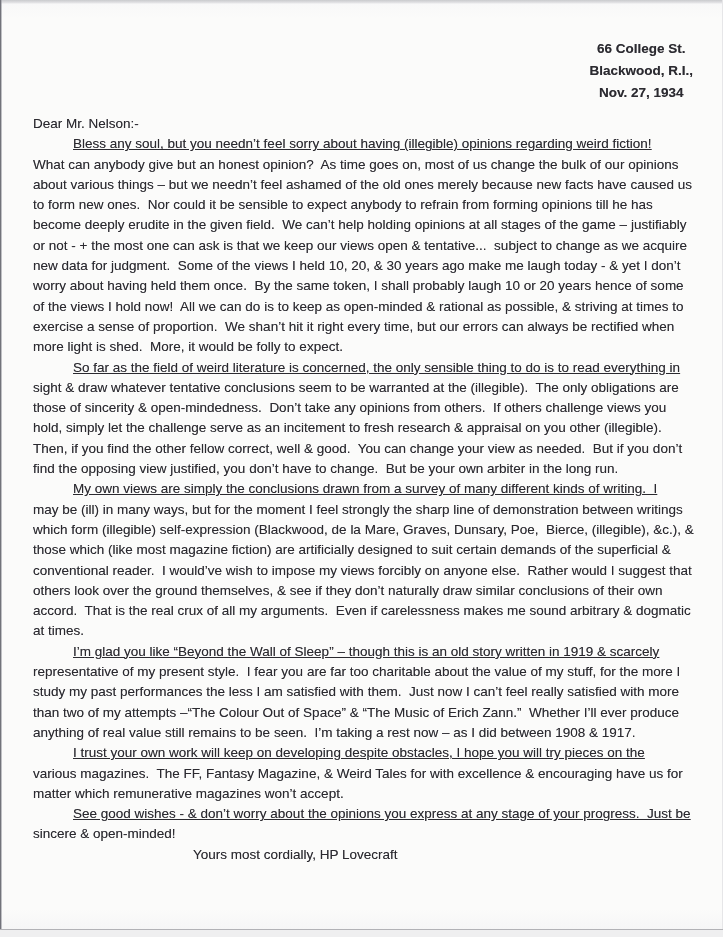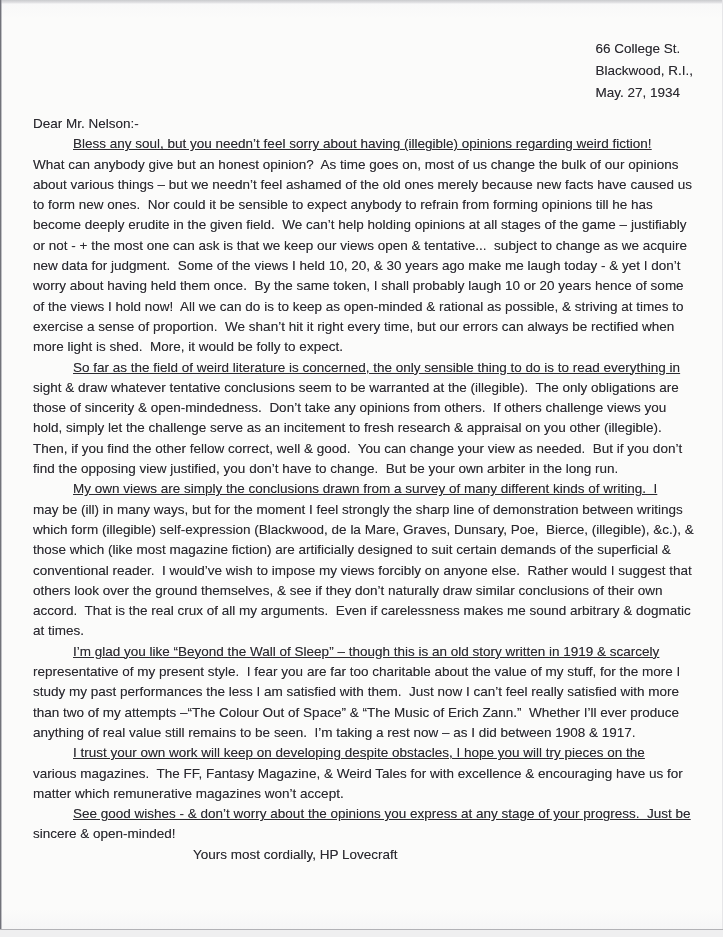--- a/index.html
+++ b/index.html
@@ -34,25 +34,26 @@
   }
   .edge-right {
     position: absolute; right: 0; top: 0; width: 1px; height: 937px;
     background: #e6e6e8;
   }
   
   .addr-block {
     position: absolute;
     top: 38px;
     right: 30px;
-    text-align: left;
+    text-align: center;
     font-size: 13.5px;
     line-height: 22px;
     color: #2b2a30;
     text-shadow: 0 0 0.5px rgba(43,42,48,0.45);
+    font-weight: bold;
   }
   
   .letter-body {
     position: absolute;
     left: 33px;
     top: 114px;
     width: 700px;
     font-size: 13.5px;
     line-height: 20.3px;
     color: #2b2a30;
@@ -72,21 +73,21 @@
 
 <div class="sheet">
   <div class="edge-top"></div>
   <div class="edge-left"></div>
   <div class="edge-right"></div>
   <div class="edge-bottom"></div>
 
   <div class="addr-block">
     <div>66 College St.</div>
     <div>Blackwood, R.I.,</div>
-    <div>May. 27, 1934</div>
+    <div>Nov. 27, 1934</div>
   </div>
 
   <div class="letter-body">
     <div class="ln">Dear Mr. Nelson:-</div>
     <div class="lines-host"><div class="ln indent"><span>Bless any soul, but you needn’t feel sorry about having (illegible) opinions regarding weird fiction!</span></div><div class="ln"><span>What can anybody give but an honest opinion?  As time goes on, most of us change the bulk of our opinions</span></div><div class="ln"><span>about various things – but we needn’t feel ashamed of the old ones merely because new facts have caused us</span></div><div class="ln"><span>to form new ones.  Nor could it be sensible to expect anybody to refrain from forming opinions till he has</span></div><div class="ln"><span>become deeply erudite in the given field.  We can’t help holding opinions at all stages of the game – justifiably</span></div><div class="ln"><span>or not - + the most one can ask is that we keep our views open &amp; tentative...  subject to change as we acquire</span></div><div class="ln"><span>new data for judgment.  Some of the views I held 10, 20, &amp; 30 years ago make me laugh today - &amp; yet I don’t</span></div><div class="ln"><span>worry about having held them once.  By the same token, I shall probably laugh 10 or 20 years hence of some</span></div><div class="ln"><span>of the views I hold now!  All we can do is to keep as open-minded &amp; rational as possible, &amp; striving at times to</span></div><div class="ln"><span>exercise a sense of proportion.  We shan’t hit it right every time, but our errors can always be rectified when</span></div><div class="ln"><span>more light is shed.  More, it would be folly to expect.</span></div><div class="ln indent"><span>So far as the field of weird literature is concerned, the only sensible thing to do is to read everything in</span></div><div class="ln"><span>sight &amp; draw whatever tentative conclusions seem to be warranted at the (illegible).  The only obligations are</span></div><div class="ln"><span>those of sincerity &amp; open-mindedness.  Don’t take any opinions from others.  If others challenge views you</span></div><div class="ln"><span>hold, simply let the challenge serve as an incitement to fresh research &amp; appraisal on you other (illegible).</span></div><div class="ln"><span>Then, if you find the other fellow correct, well &amp; good.  You can change your view as needed.  But if you don’t</span></div><div class="ln"><span>find the opposing view justified, you don’t have to change.  But be your own arbiter in the long run.</span></div><div class="ln indent"><span>My own views are simply the conclusions drawn from a survey of many different kinds of writing.  I</span></div><div class="ln"><span>may be (ill) in many ways, but for the moment I feel strongly the sharp line of demonstration between writings</span></div><div class="ln"><span>which form (illegible) self-expression (Blackwood, de la Mare, Graves, Dunsary, Poe,  Bierce, (illegible), &amp;c.), &amp;</span></div><div class="ln"><span>those which (like most magazine fiction) are artificially designed to suit certain demands of the superficial &amp;</span></div><div class="ln"><span>conventional reader.  I would’ve wish to impose my views forcibly on anyone else.  Rather would I suggest that</span></div><div class="ln"><span>others look over the ground themselves, &amp; see if they don’t naturally draw similar conclusions of their own</span></div><div class="ln"><span>accord.  That is the real crux of all my arguments.  Even if carelessness makes me sound arbitrary &amp; dogmatic</span></div><div class="ln"><span>at times.</span></div><div class="ln indent"><span>I’m glad you like “Beyond the Wall of Sleep” – though this is an old story written in 1919 &amp; scarcely</span></div><div class="ln"><span>representative of my present style.  I fear you are far too charitable about the value of my stuff, for the more I</span></div><div class="ln"><span>study my past performances the less I am satisfied with them.  Just now I can’t feel really satisfied with more</span></div><div class="ln"><span>than two of my attempts –“The Colour Out of Space” &amp; “The Music of Erich Zann.”  Whether I’ll ever produce</span></div><div class="ln"><span>anything of real value still remains to be seen.  I’m taking a rest now – as I did between 1908 &amp; 1917.</span></div><div class="ln indent"><span>I trust your own work will keep on developing despite obstacles, I hope you will try pieces on the</span></div><div class="ln"><span>various magazines.  The FF, </span><span class="u">Fantasy Magazine</span><span>, &amp; </span><span class="u">Weird Tales </span><span>for with excellence &amp; encouraging have us for</span></div><div class="ln"><span>matter which remunerative magazines won’t accept.</span></div><div class="ln indent"><span>See good wishes - &amp; don’t worry about the opinions you express at any stage of your progress.  Just be</span></div><div class="ln"><span>sincere &amp; open-minded!</span></div></div>
     <div class="ln sig">Yours most cordially, HP Lovecraft</div>
   </div>
 </div>
 
 </body></html>

